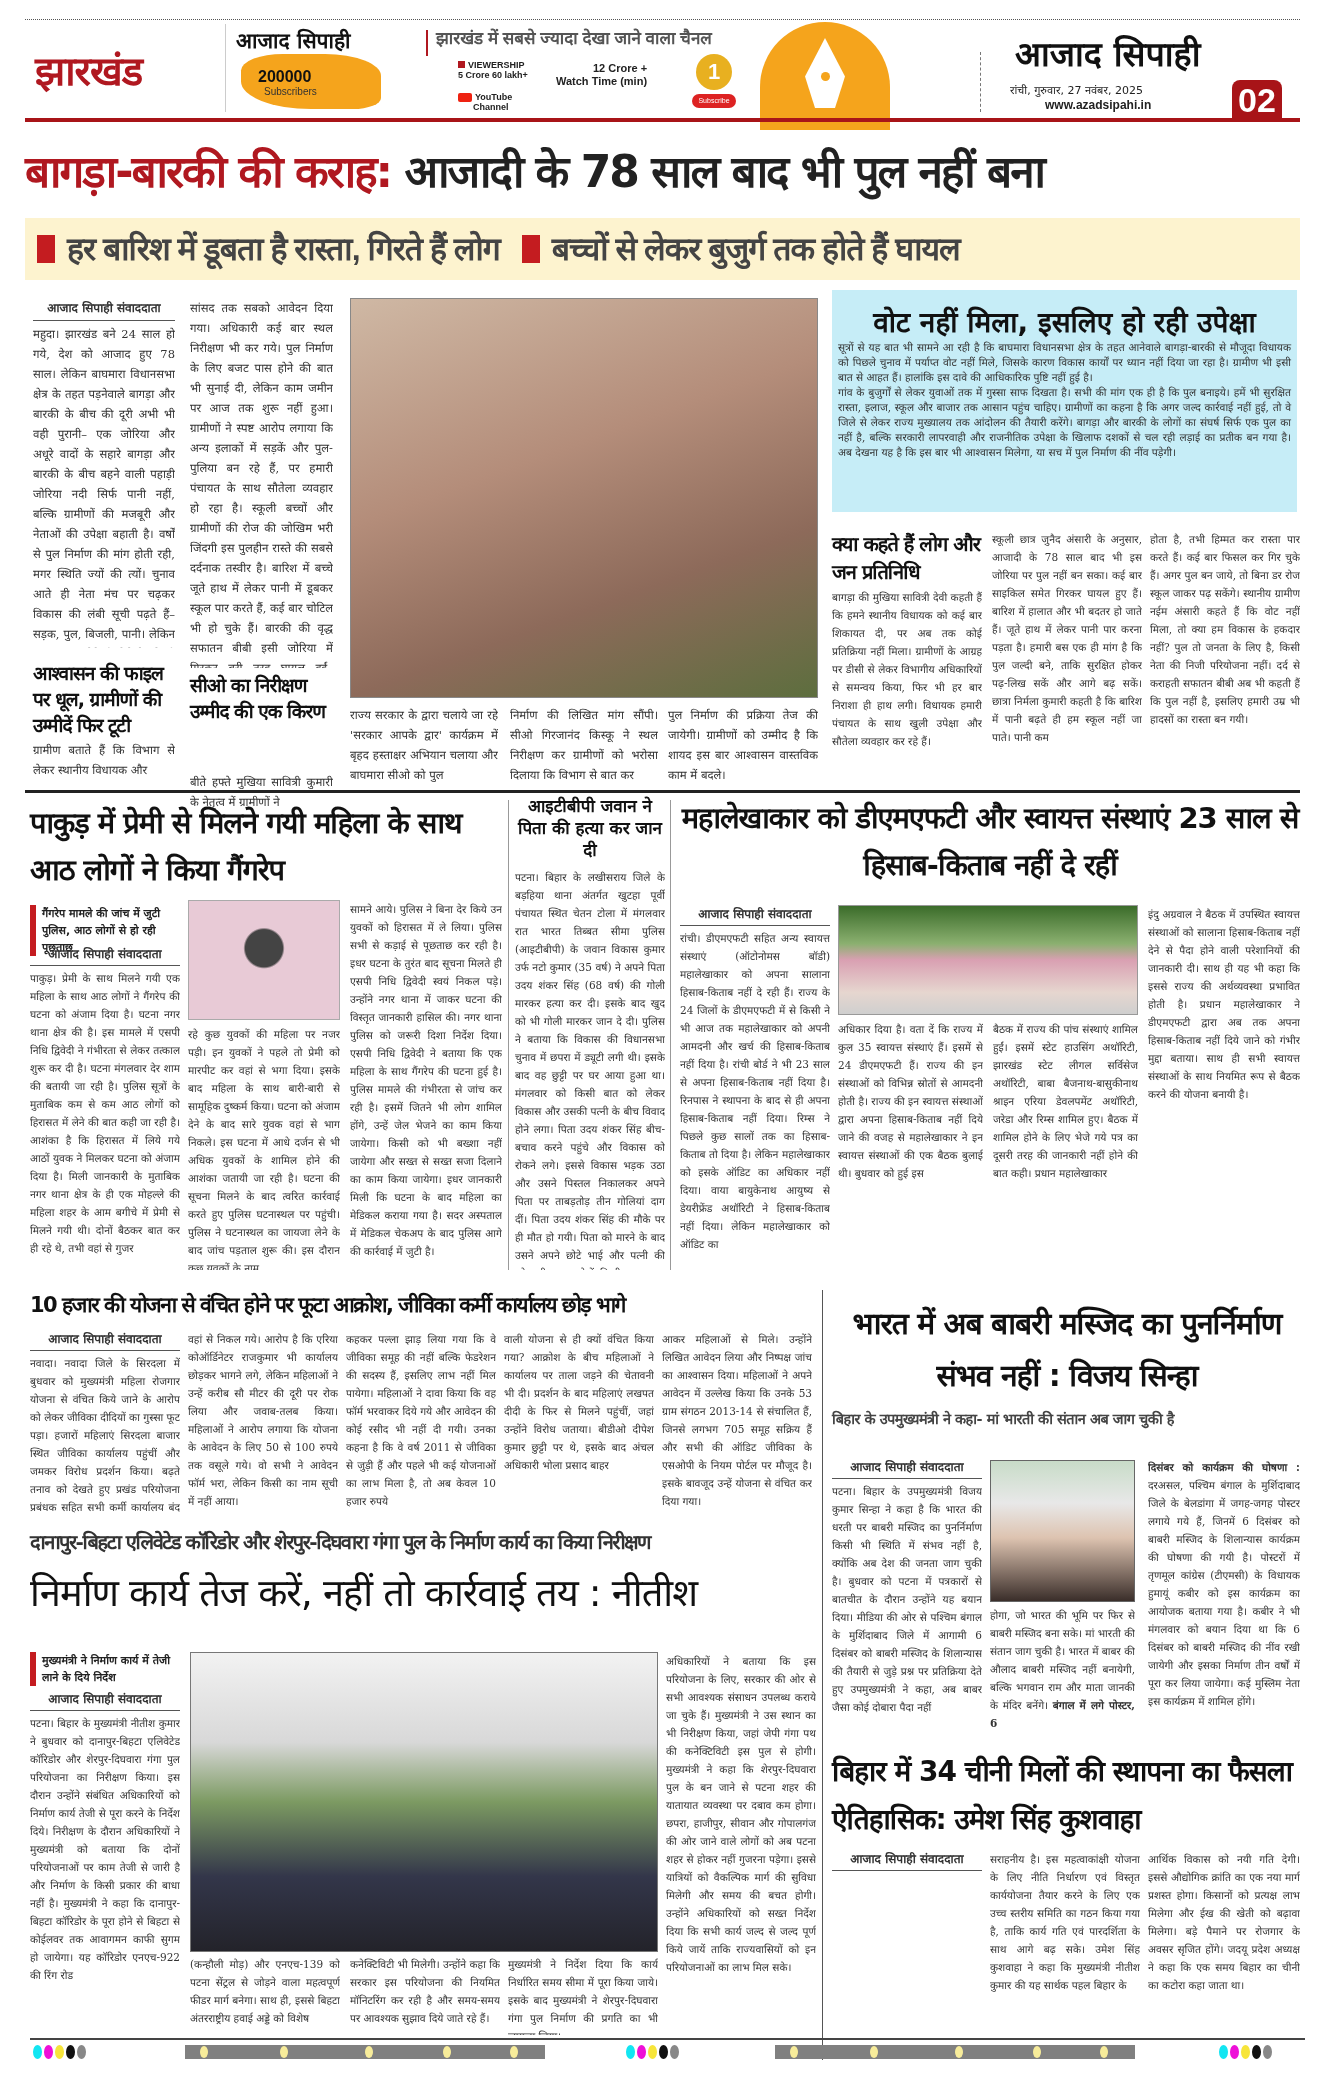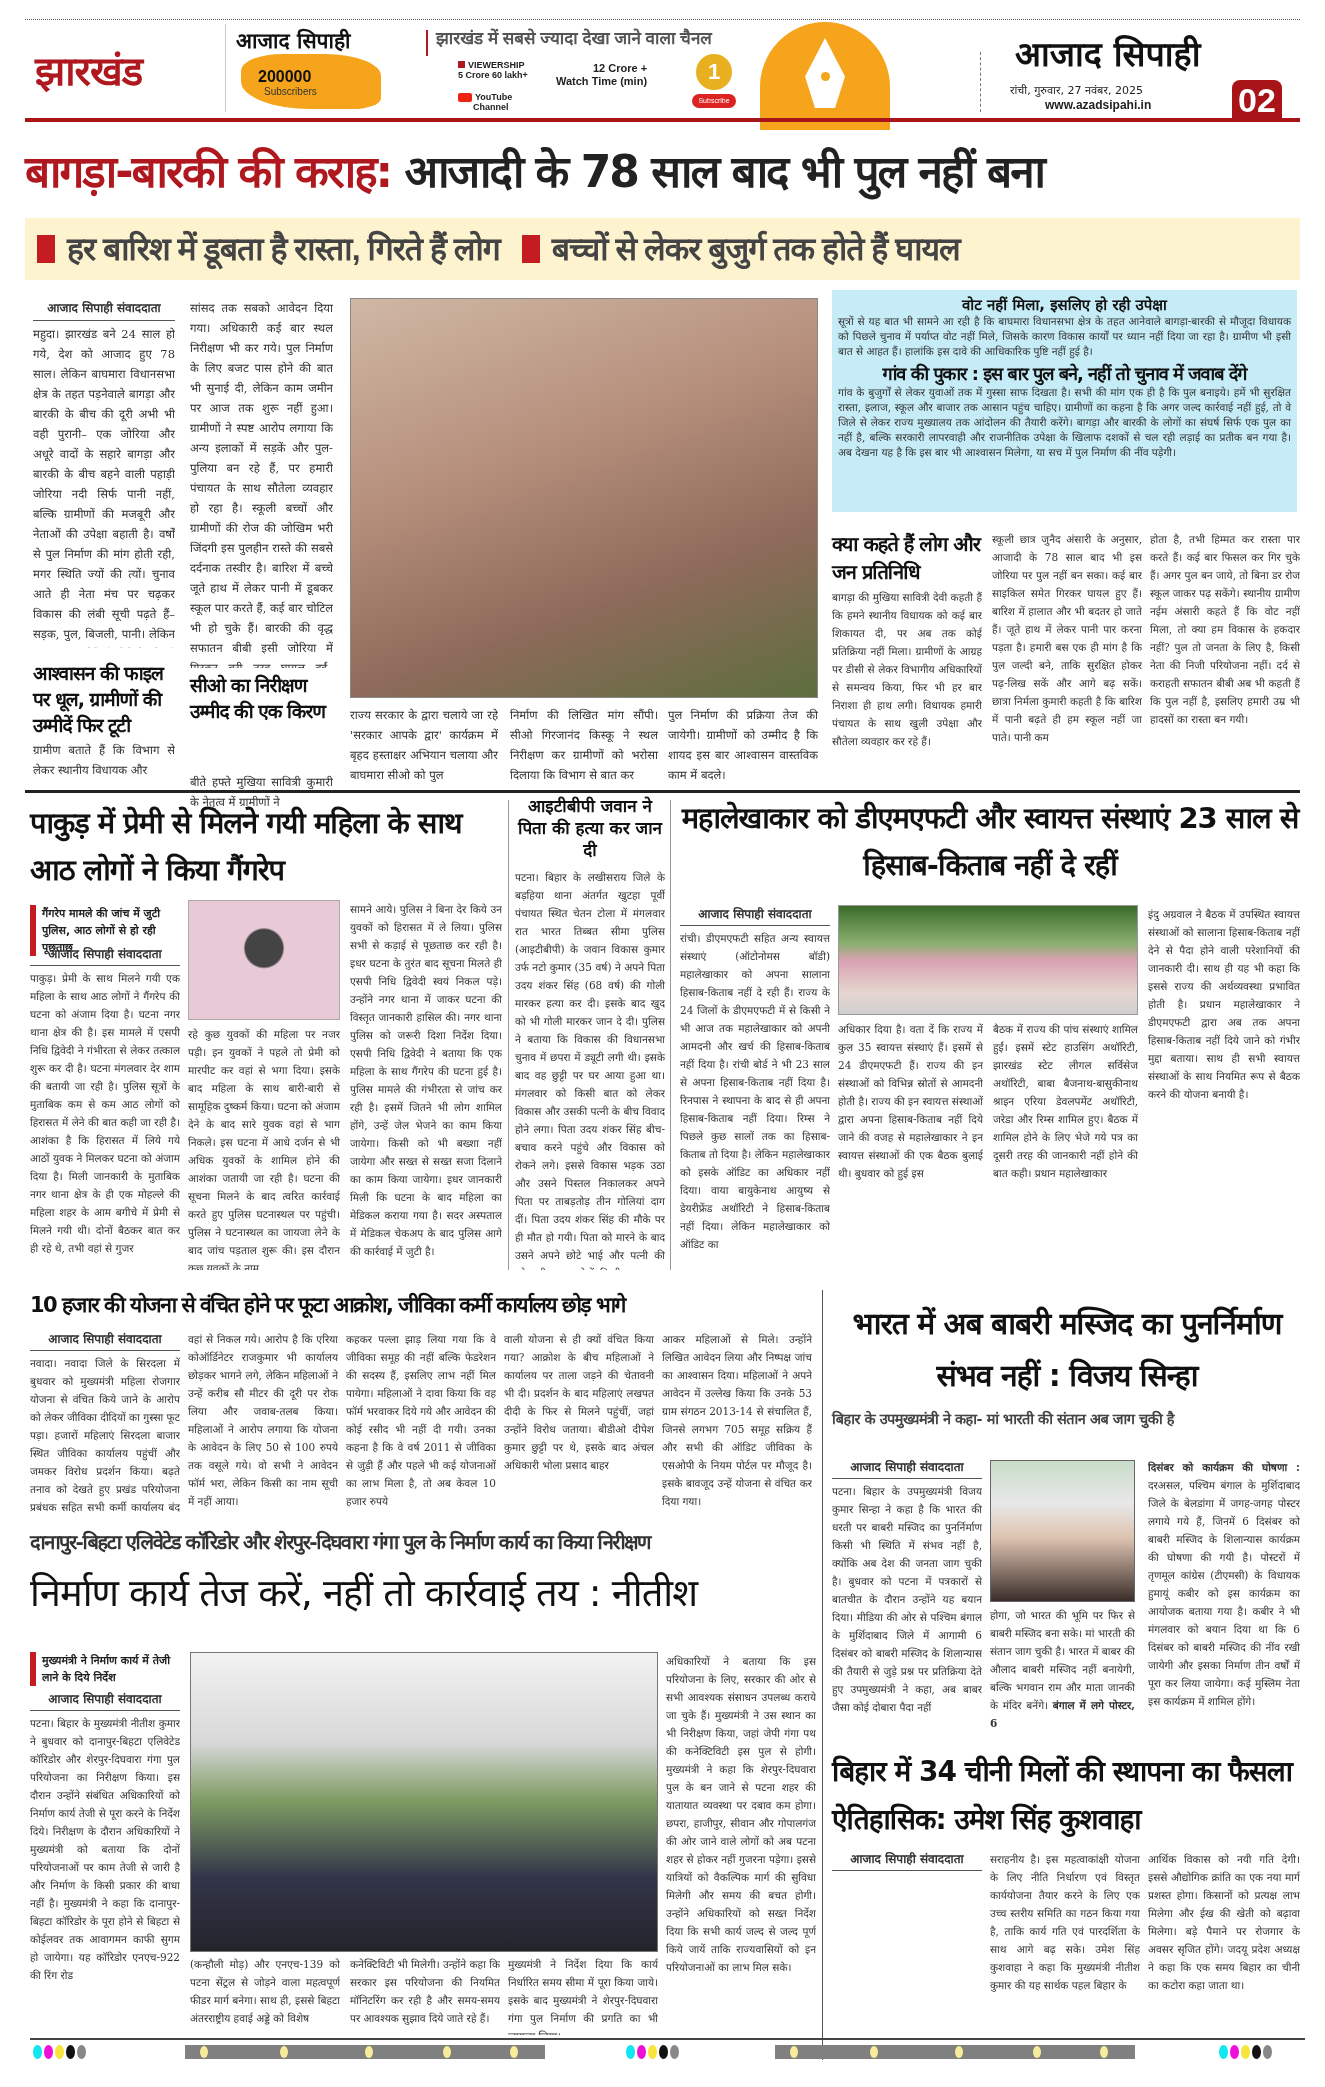--- a/index.html
+++ b/index.html
@@ -106,23 +106,22 @@
 <div class="abs h2" style="left:33px;top:660px;width:145px;font-size:19px;line-height:26px;white-space:normal">आश्वासन की फाइल पर धूल, ग्रामीणों की उम्मीदें फिर टूटी</div>
 <div class="abs col" style="left:33px;top:740px;width:142px;height:42px;overflow:hidden">ग्रामीण बताते हैं कि विभाग से लेकर स्थानीय विधायक और</div>
 <div class="abs h2" style="left:190px;top:672px;width:145px;font-size:19px;line-height:26px;white-space:normal">सीओ का निरीक्षण उम्मीद की एक किरण</div>
 <div class="abs col" style="left:190px;top:772px;width:143px;height:42px;overflow:hidden">बीते हफ्ते मुखिया सावित्री कुमारी के नेतृत्व में ग्रामीणों ने</div>
 
 <div class="abs col" style="left:350px;top:705px;width:148px;height:80px;overflow:hidden">राज्य सरकार के द्वारा चलाये जा रहे 'सरकार आपके द्वार' कार्यक्रम में बृहद हस्ताक्षर अभियान चलाया और बाघमारा सीओ को पुल</div>
 <div class="abs col" style="left:510px;top:705px;width:148px;height:80px;overflow:hidden">निर्माण की लिखित मांग सौंपी। सीओ गिरजानंद किस्कू ने स्थल निरीक्षण कर ग्रामीणों को भरोसा दिलाया कि विभाग से बात कर</div>
 <div class="abs col" style="left:668px;top:705px;width:150px;height:80px;overflow:hidden">पुल निर्माण की प्रक्रिया तेज की जायेगी। ग्रामीणों को उम्मीद है कि शायद इस बार आश्वासन वास्तविक काम में बदले।</div>
 
 <div class="abs box-blue">
-  <div class="bh" style="font-size:15px;margin-top:4px">वोट नहीं मिला, इसलिए हो रही उपेक्षा</div>
+  <div class="bh" style="font-size:28px;margin-top:12px">वोट नहीं मिला, इसलिए हो रही उपेक्षा</div>
   <div class="col" style="padding:0 6px;font-size:10.5px;line-height:15px">सूत्रों से यह बात भी सामने आ रही है कि बाघमारा विधानसभा क्षेत्र के तहत आनेवाले बागड़ा-बारकी से मौजूदा विधायक को पिछले चुनाव में पर्याप्त वोट नहीं मिले, जिसके कारण विकास कार्यों पर ध्यान नहीं दिया जा रहा है। ग्रामीण भी इसी बात से आहत हैं। हालांकि इस दावे की आधिकारिक पुष्टि नहीं हुई है।</div>
-  <div class="bh" style="font-size:18px;margin-top:2px;letter-spacing:-1px">गांव की पुकार : इस बार पुल बने, नहीं तो चुनाव में जवाब देंगे</div>
   <div class="col" style="padding:0 6px;font-size:10.5px;line-height:15px;height:100px;overflow:hidden">गांव के बुजुर्गों से लेकर युवाओं तक में गुस्सा साफ दिखता है। सभी की मांग एक ही है कि पुल बनाइये। हमें भी सुरक्षित रास्ता, इलाज, स्कूल और बाजार तक आसान पहुंच चाहिए। ग्रामीणों का कहना है कि अगर जल्द कार्रवाई नहीं हुई, तो वे जिले से लेकर राज्य मुख्यालय तक आंदोलन की तैयारी करेंगे। बागड़ा और बारकी के लोगों का संघर्ष सिर्फ एक पुल का नहीं है, बल्कि सरकारी लापरवाही और राजनीतिक उपेक्षा के खिलाफ दशकों से चल रही लड़ाई का प्रतीक बन गया है। अब देखना यह है कि इस बार भी आश्वासन मिलेगा, या सच में पुल निर्माण की नींव पड़ेगी।</div>
 </div>
 
 <div class="abs h2" style="left:832px;top:530px;width:150px;font-size:20px;line-height:28px;white-space:normal">क्या कहते हैं लोग और जन प्रतिनिधि</div>
 <div class="abs col" style="left:832px;top:588px;width:150px;height:195px;overflow:hidden;font-size:10.5px;line-height:18px">बागड़ा की मुखिया सावित्री देवी कहती हैं कि हमने स्थानीय विधायक को कई बार शिकायत दी, पर अब तक कोई प्रतिक्रिया नहीं मिला। ग्रामीणों के आग्रह पर डीसी से लेकर विभागीय अधिकारियों से समन्वय किया, फिर भी हर बार निराशा ही हाथ लगी। विधायक हमारी पंचायत के साथ खुली उपेक्षा और सौतेला व्यवहार कर रहे हैं।</div>
 <div class="abs col" style="left:992px;top:530px;width:150px;height:253px;overflow:hidden;font-size:10.5px;line-height:18px">स्कूली छात्र जुनैद अंसारी के अनुसार, आजादी के 78 साल बाद भी इस जोरिया पर पुल नहीं बन सका। कई बार साइकिल समेत गिरकर घायल हुए हैं। बारिश में हालात और भी बदतर हो जाते हैं। जूते हाथ में लेकर पानी पार करना पड़ता है। हमारी बस एक ही मांग है कि पुल जल्दी बने, ताकि सुरक्षित होकर पढ़-लिख सकें और आगे बढ़ सकें। छात्रा निर्मला कुमारी कहती है कि बारिश में पानी बढ़ते ही हम स्कूल नहीं जा पाते। पानी कम</div>
 <div class="abs col" style="left:1150px;top:530px;width:150px;height:253px;overflow:hidden;font-size:10.5px;line-height:18px">होता है, तभी हिम्मत कर रास्ता पार करते हैं। कई बार फिसल कर गिर चुके हैं। अगर पुल बन जाये, तो बिना डर रोज स्कूल जाकर पढ़ सकेंगे। स्थानीय ग्रामीण नईम अंसारी कहते हैं कि वोट नहीं मिला, तो क्या हम विकास के हकदार नहीं? पुल तो जनता के लिए है, किसी नेता की निजी परियोजना नहीं। दर्द से कराहती सफातन बीबी अब भी कहती हैं कि पुल नहीं है, इसलिए हमारी उम्र भी हादसों का रास्ता बन गयी।</div>
 
 <div class="abs hr-black" style="left:25px;top:790px;width:1275px"></div>
 

